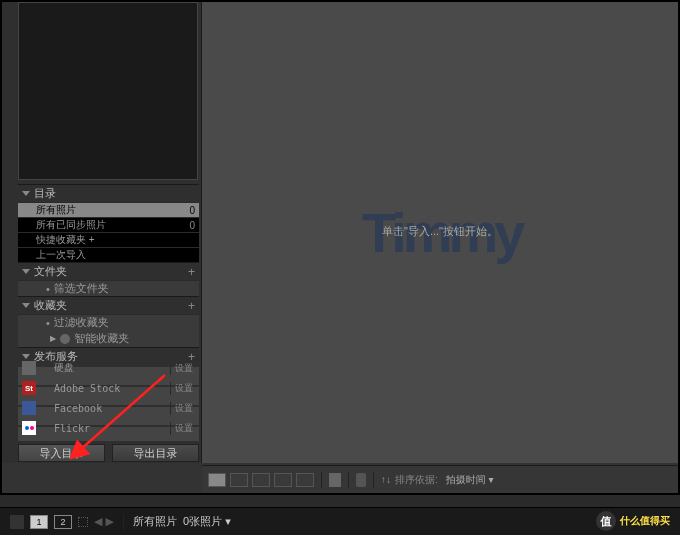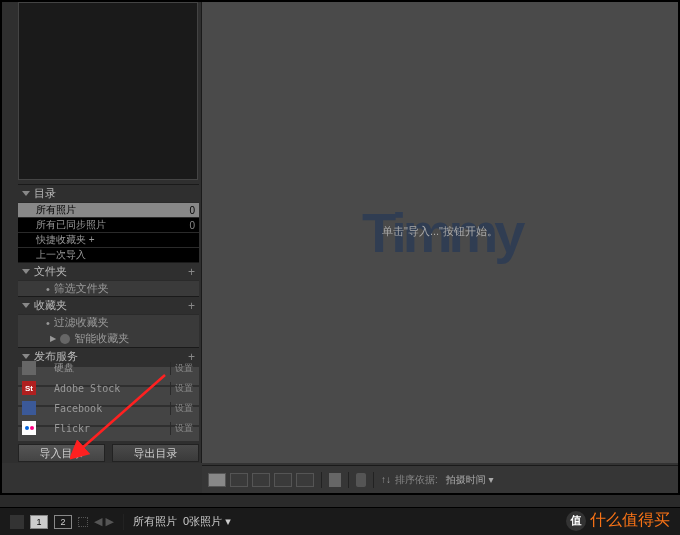--- a/index.html
+++ b/index.html
@@ -41,21 +41,21 @@
 .tb-btn.act{background:#888}
 .sep{width:1px;height:16px;background:#222;margin:0 3px}
 .tb-label{font-size:10px;color:#888}
 .tb-drop{font-size:10px;color:#aaa;padding:0 4px}
 .filmstrip{position:absolute;bottom:0;left:0;right:0;height:28px;background:#1a1a1a;border-top:1px solid #000;display:flex;align-items:center;padding:0 10px;gap:6px}
 .fs-num{width:18px;height:14px;border:1px solid #888;display:flex;align-items:center;justify-content:center;font-size:9px;color:#ccc}
 .fs-num.act{background:#ccc;color:#000}
 .arrow-annotation{position:absolute;top:370px;left:70px;width:100px;height:90px;pointer-events:none;z-index:10}
 .footer{position:absolute;bottom:4px;right:10px;display:flex;align-items:center;gap:4px;z-index:20}
 .footer-badge{width:20px;height:20px;border-radius:50%;background:#333;color:#fff;display:flex;align-items:center;justify-content:center;font-size:11px;font-weight:bold}
-.footer-text{color:#f97316;font-size:16px;font-weight:normal}
+.footer-text{color:#fde047;font-size:10px;font-weight:bold}
 </style>
 </head>
 <body>
 
 <div class="frame">
   <div class="left-panel">
     <div class="preview-box"></div>
     <div class="panels">
 
       <div class="section">

